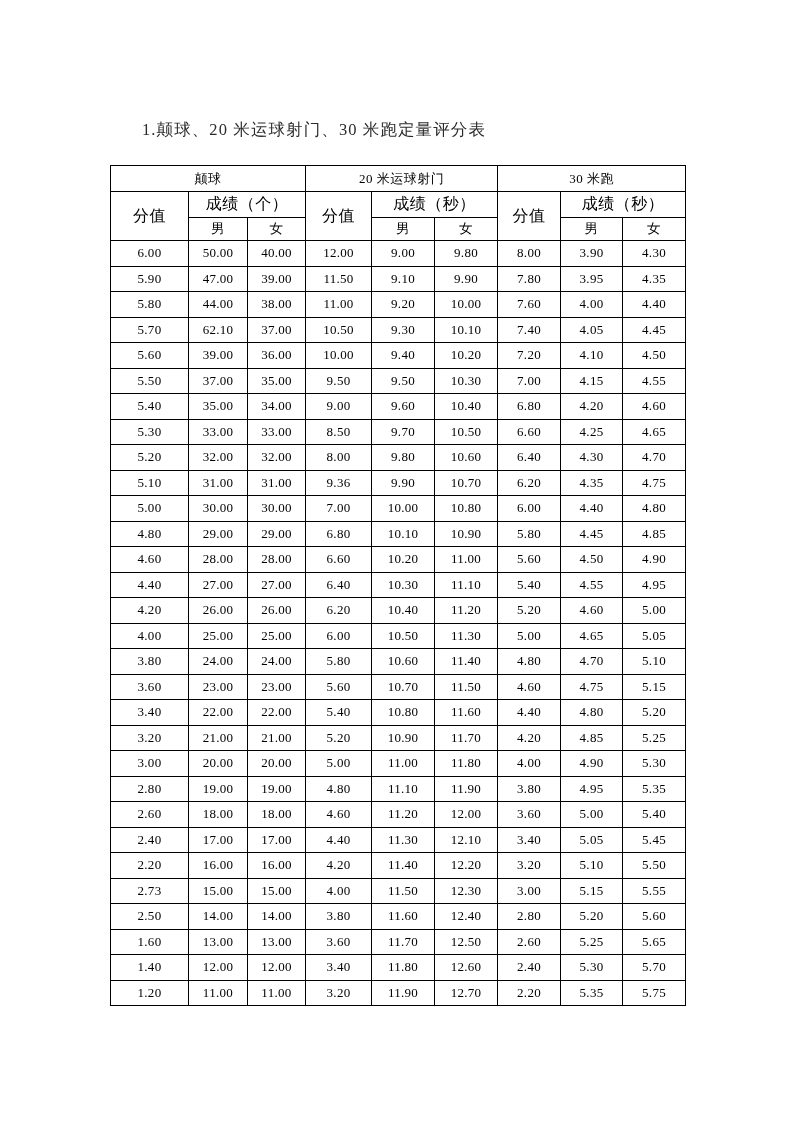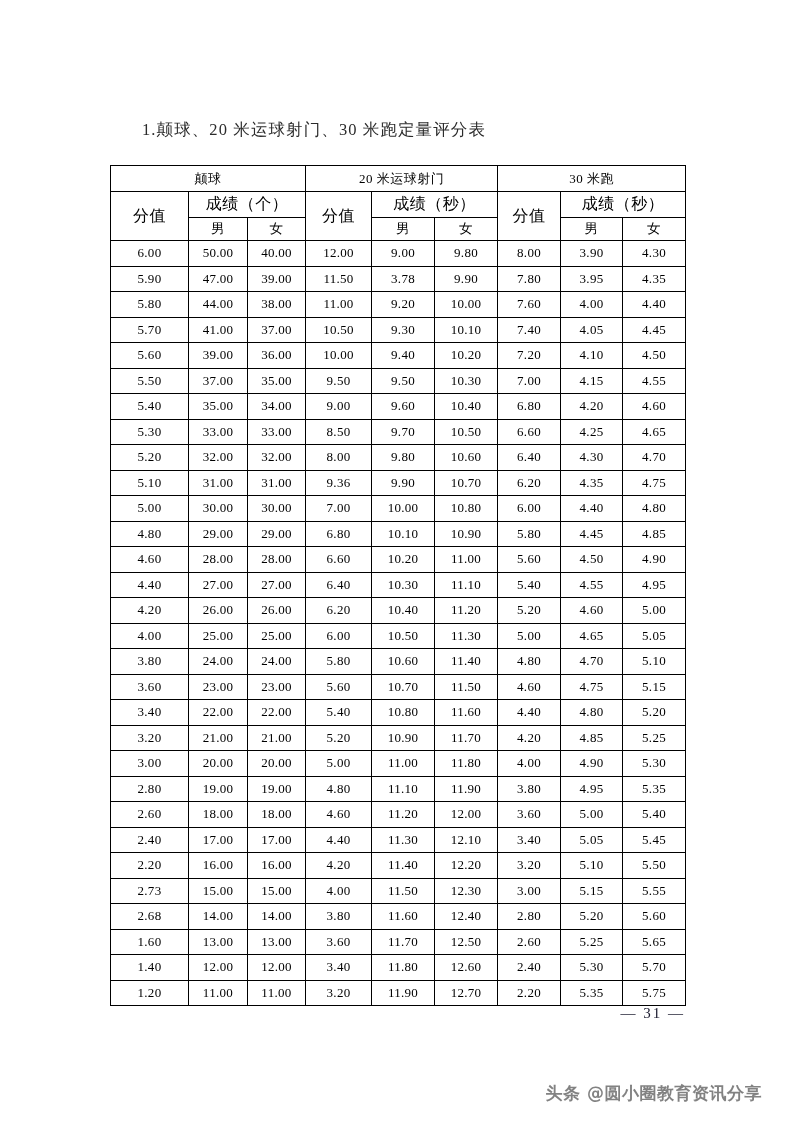--- a/index.html
+++ b/index.html
@@ -175,40 +175,40 @@
           <td>9.80</td>
           <td>8.00</td>
           <td>3.90</td>
           <td>4.30</td>
         </tr>
         <tr class="data-row">
           <td>5.90</td>
           <td>47.00</td>
           <td>39.00</td>
           <td>11.50</td>
-          <td>3.78</td>
+          <td>9.10</td>
           <td>9.90</td>
           <td>7.80</td>
           <td>3.95</td>
           <td>4.35</td>
         </tr>
         <tr class="data-row">
           <td>5.80</td>
           <td>44.00</td>
           <td>38.00</td>
           <td>11.00</td>
           <td>9.20</td>
           <td>10.00</td>
           <td>7.60</td>
           <td>4.00</td>
           <td>4.40</td>
         </tr>
         <tr class="data-row">
           <td>5.70</td>
-          <td>41.00</td>
+          <td>62.10</td>
           <td>37.00</td>
           <td>10.50</td>
           <td>9.30</td>
           <td>10.10</td>
           <td>7.40</td>
           <td>4.05</td>
           <td>4.45</td>
         </tr>
         <tr class="data-row">
           <td>5.60</td>
@@ -446,21 +446,21 @@
           <td>15.00</td>
           <td>15.00</td>
           <td>4.00</td>
           <td>11.50</td>
           <td>12.30</td>
           <td>3.00</td>
           <td>5.15</td>
           <td>5.55</td>
         </tr>
         <tr class="data-row">
-          <td>2.68</td>
+          <td>2.50</td>
           <td>14.00</td>
           <td>14.00</td>
           <td>3.80</td>
           <td>11.60</td>
           <td>12.40</td>
           <td>2.80</td>
           <td>5.20</td>
           <td>5.60</td>
         </tr>
         <tr class="data-row">
@@ -492,17 +492,15 @@
           <td>3.20</td>
           <td>11.90</td>
           <td>12.70</td>
           <td>2.20</td>
           <td>5.35</td>
           <td>5.75</td>
         </tr>
       </tbody>
   </table>
 
-  <div class="page-number">— 31 —</div>
-
-  <div class="watermark">头条 @圆小圈教育资讯分享</div>
+
 
 </div>
 
 </body></html>

